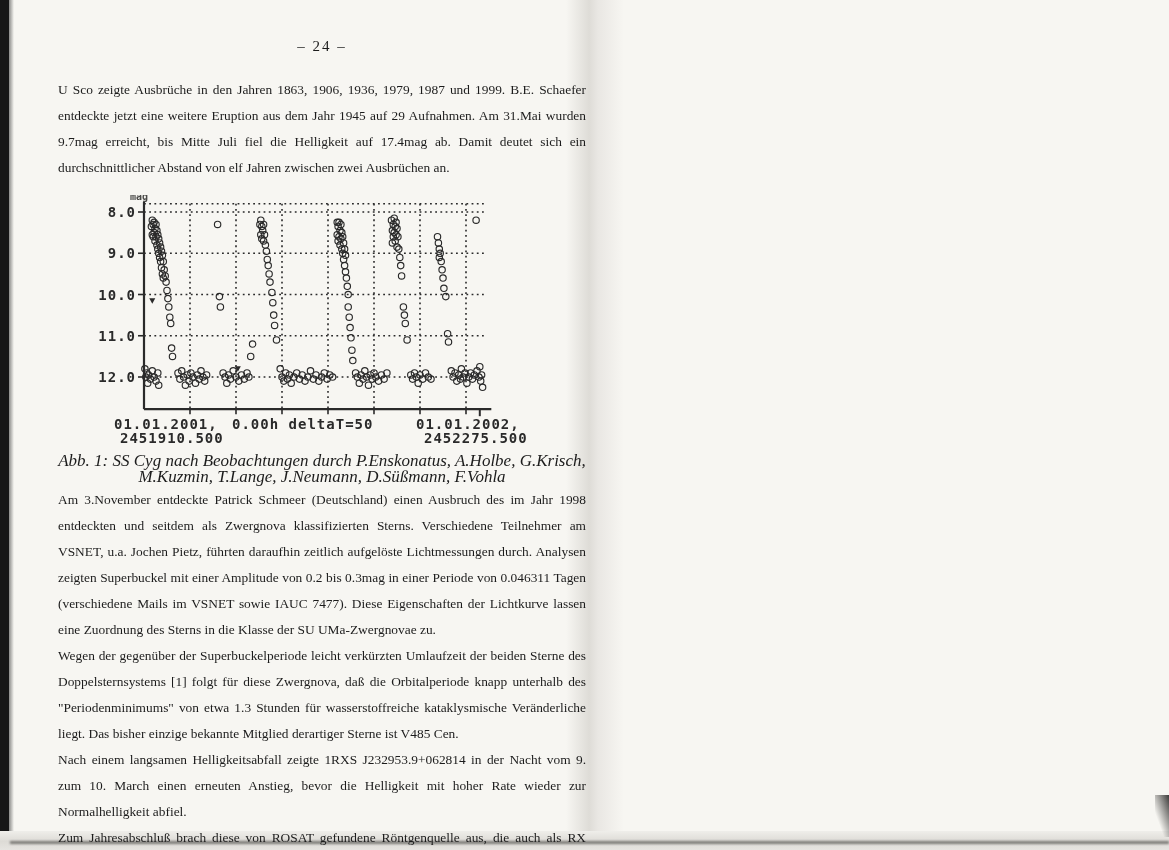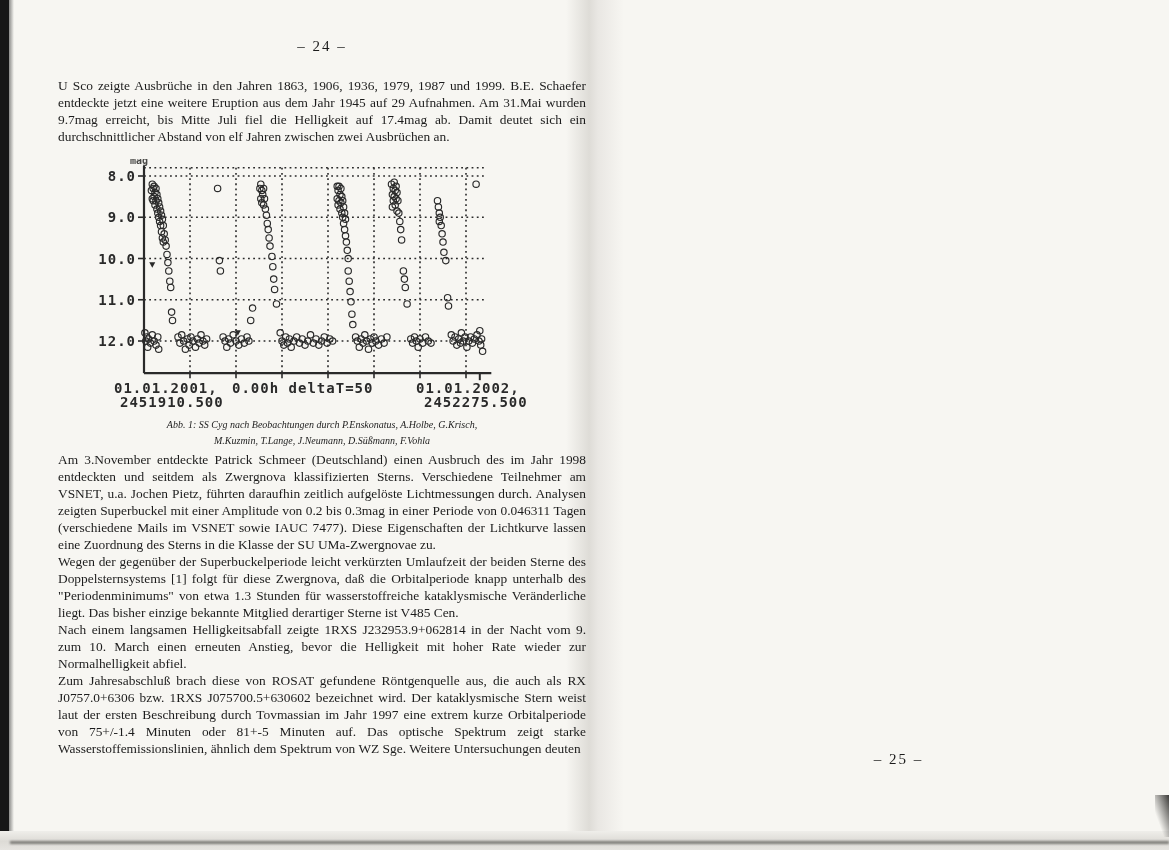--- a/index.html
+++ b/index.html
@@ -22,27 +22,27 @@
     background:linear-gradient(250deg,#3c3b39,rgba(247,246,242,0) 70%);}
 
   .page{position:absolute;top:0;}
   .page-col{position:relative;margin-left:16px;}
   #page24{left:42px;top:38px;width:528px;}
   #page25{left:646px;top:32px;width:513px;}
 
   .page-num{text-align:center;font-size:15px;letter-spacing:2px;margin-bottom:22px;}
   #page25 .page-num{margin-bottom:26px;padding-right:40px;}
 
-  p.body{font-size:13.4px;line-height:17px;text-align:justify;margin:0;}
+  p.body{font-size:13.4px;line-height:26px;text-align:justify;margin:0;}
   .sec-heading{font-weight:bold;font-size:13.6px;margin:15px 0 14px 0;}
 
   
   .figure-wrap{position:relative;margin:14px 0 2px 0;height:252px;}
   .figure-wrap svg{position:absolute;left:36px;top:0;}
-  .fig-caption{font-style:italic;font-size:10px;line-height:16px;text-align:center;margin:6px 0 2px 0;}
+  .fig-caption{font-style:italic;font-size:17px;line-height:16px;text-align:center;margin:6px 0 2px 0;}
 </style>
 </head>
 <body>
 
 <div id="scan">
 
   <div class="edge-left"></div>
   <div class="edge-left-fade"></div>
   <div class="fold"></div>
   <div class="bottom-band"></div>

